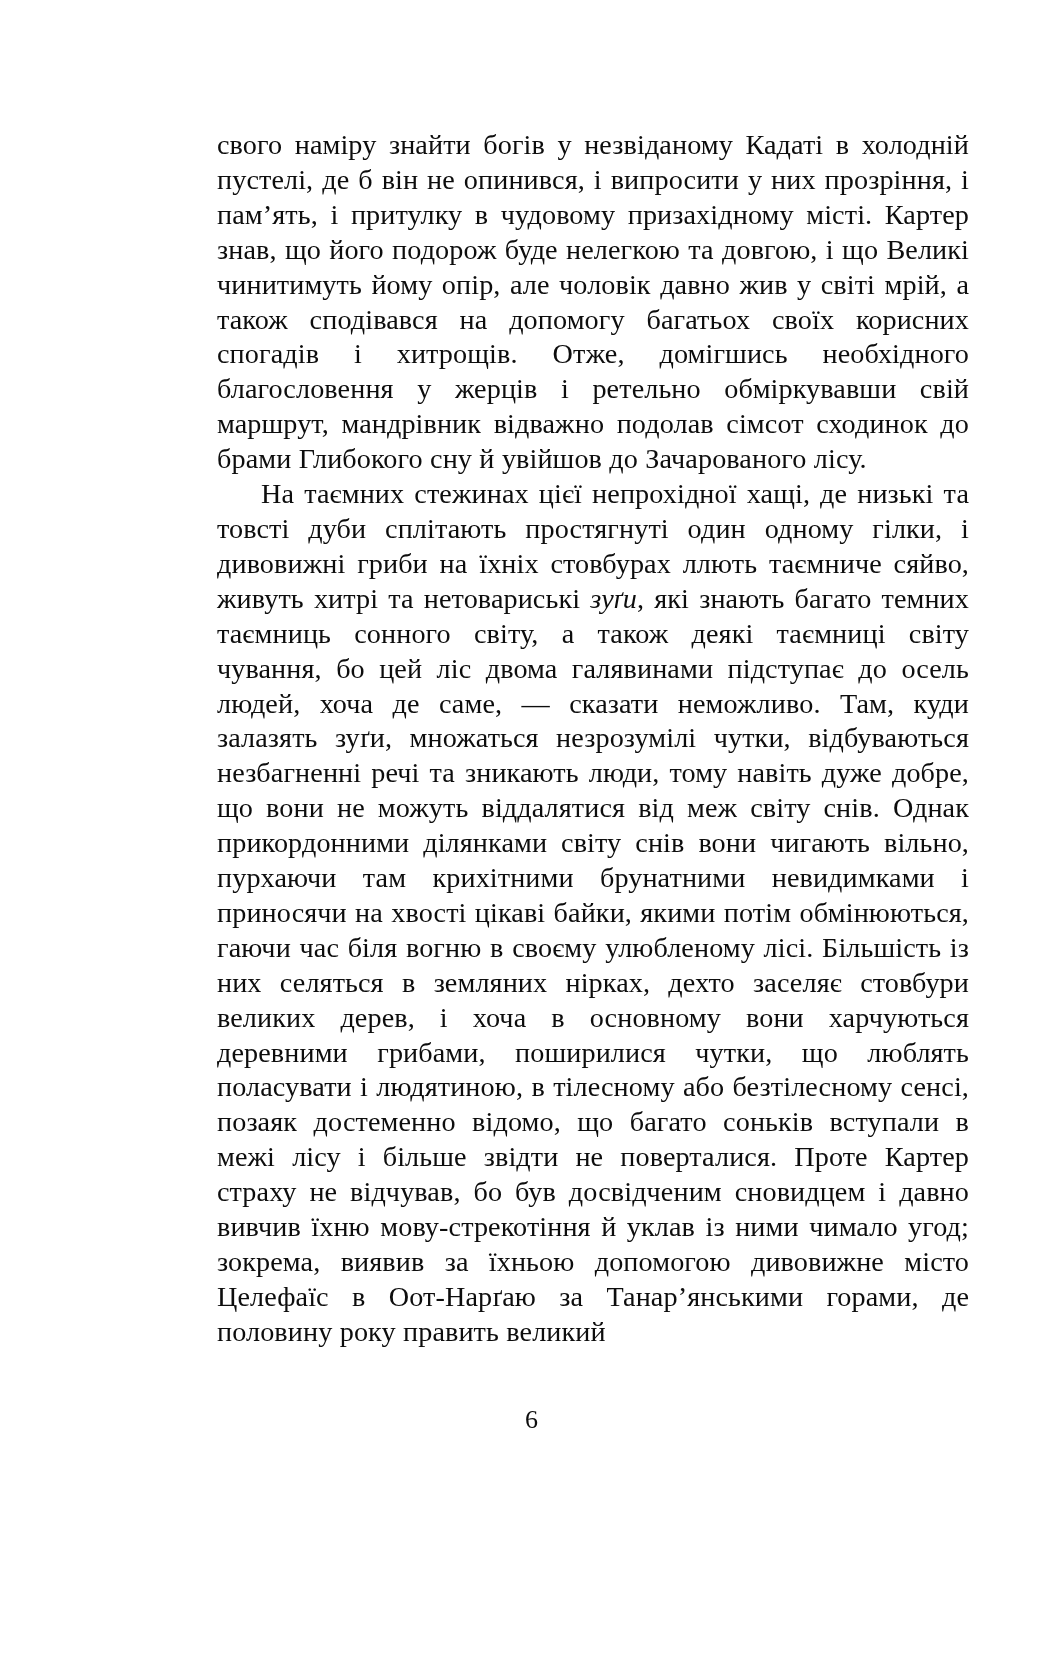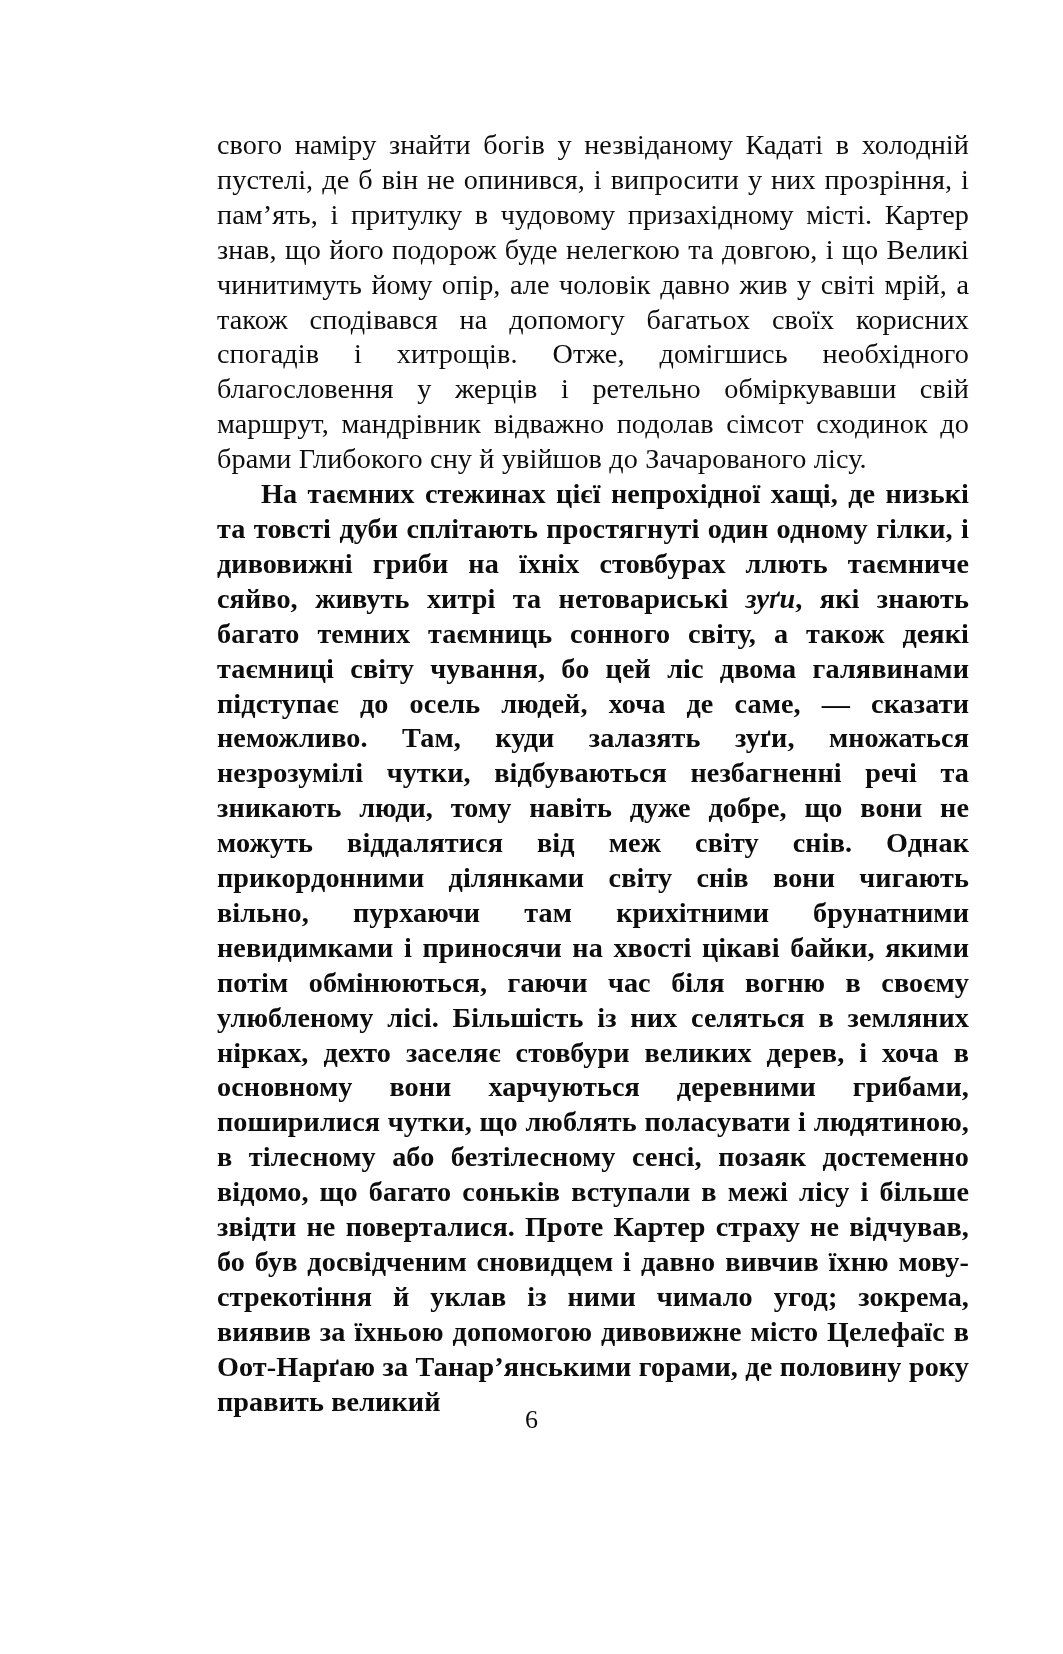--- a/index.html
+++ b/index.html
@@ -34,21 +34,20 @@
     text-align: justify;
     text-justify: inter-word;
     font-size: 28.2px;
     line-height: 34.9px;
     letter-spacing: 0.1px;
     word-spacing: 0.2px;
     hyphens: manual;
   }
   .para + .para {
     text-indent: 44px;
-    font-weight: bold;
   }
   .para em {
     font-style: italic;
   }
   .folio {
     position: absolute;
     left: 0;
     top: 1405px;
     width: 1063px;
     text-align: center;

